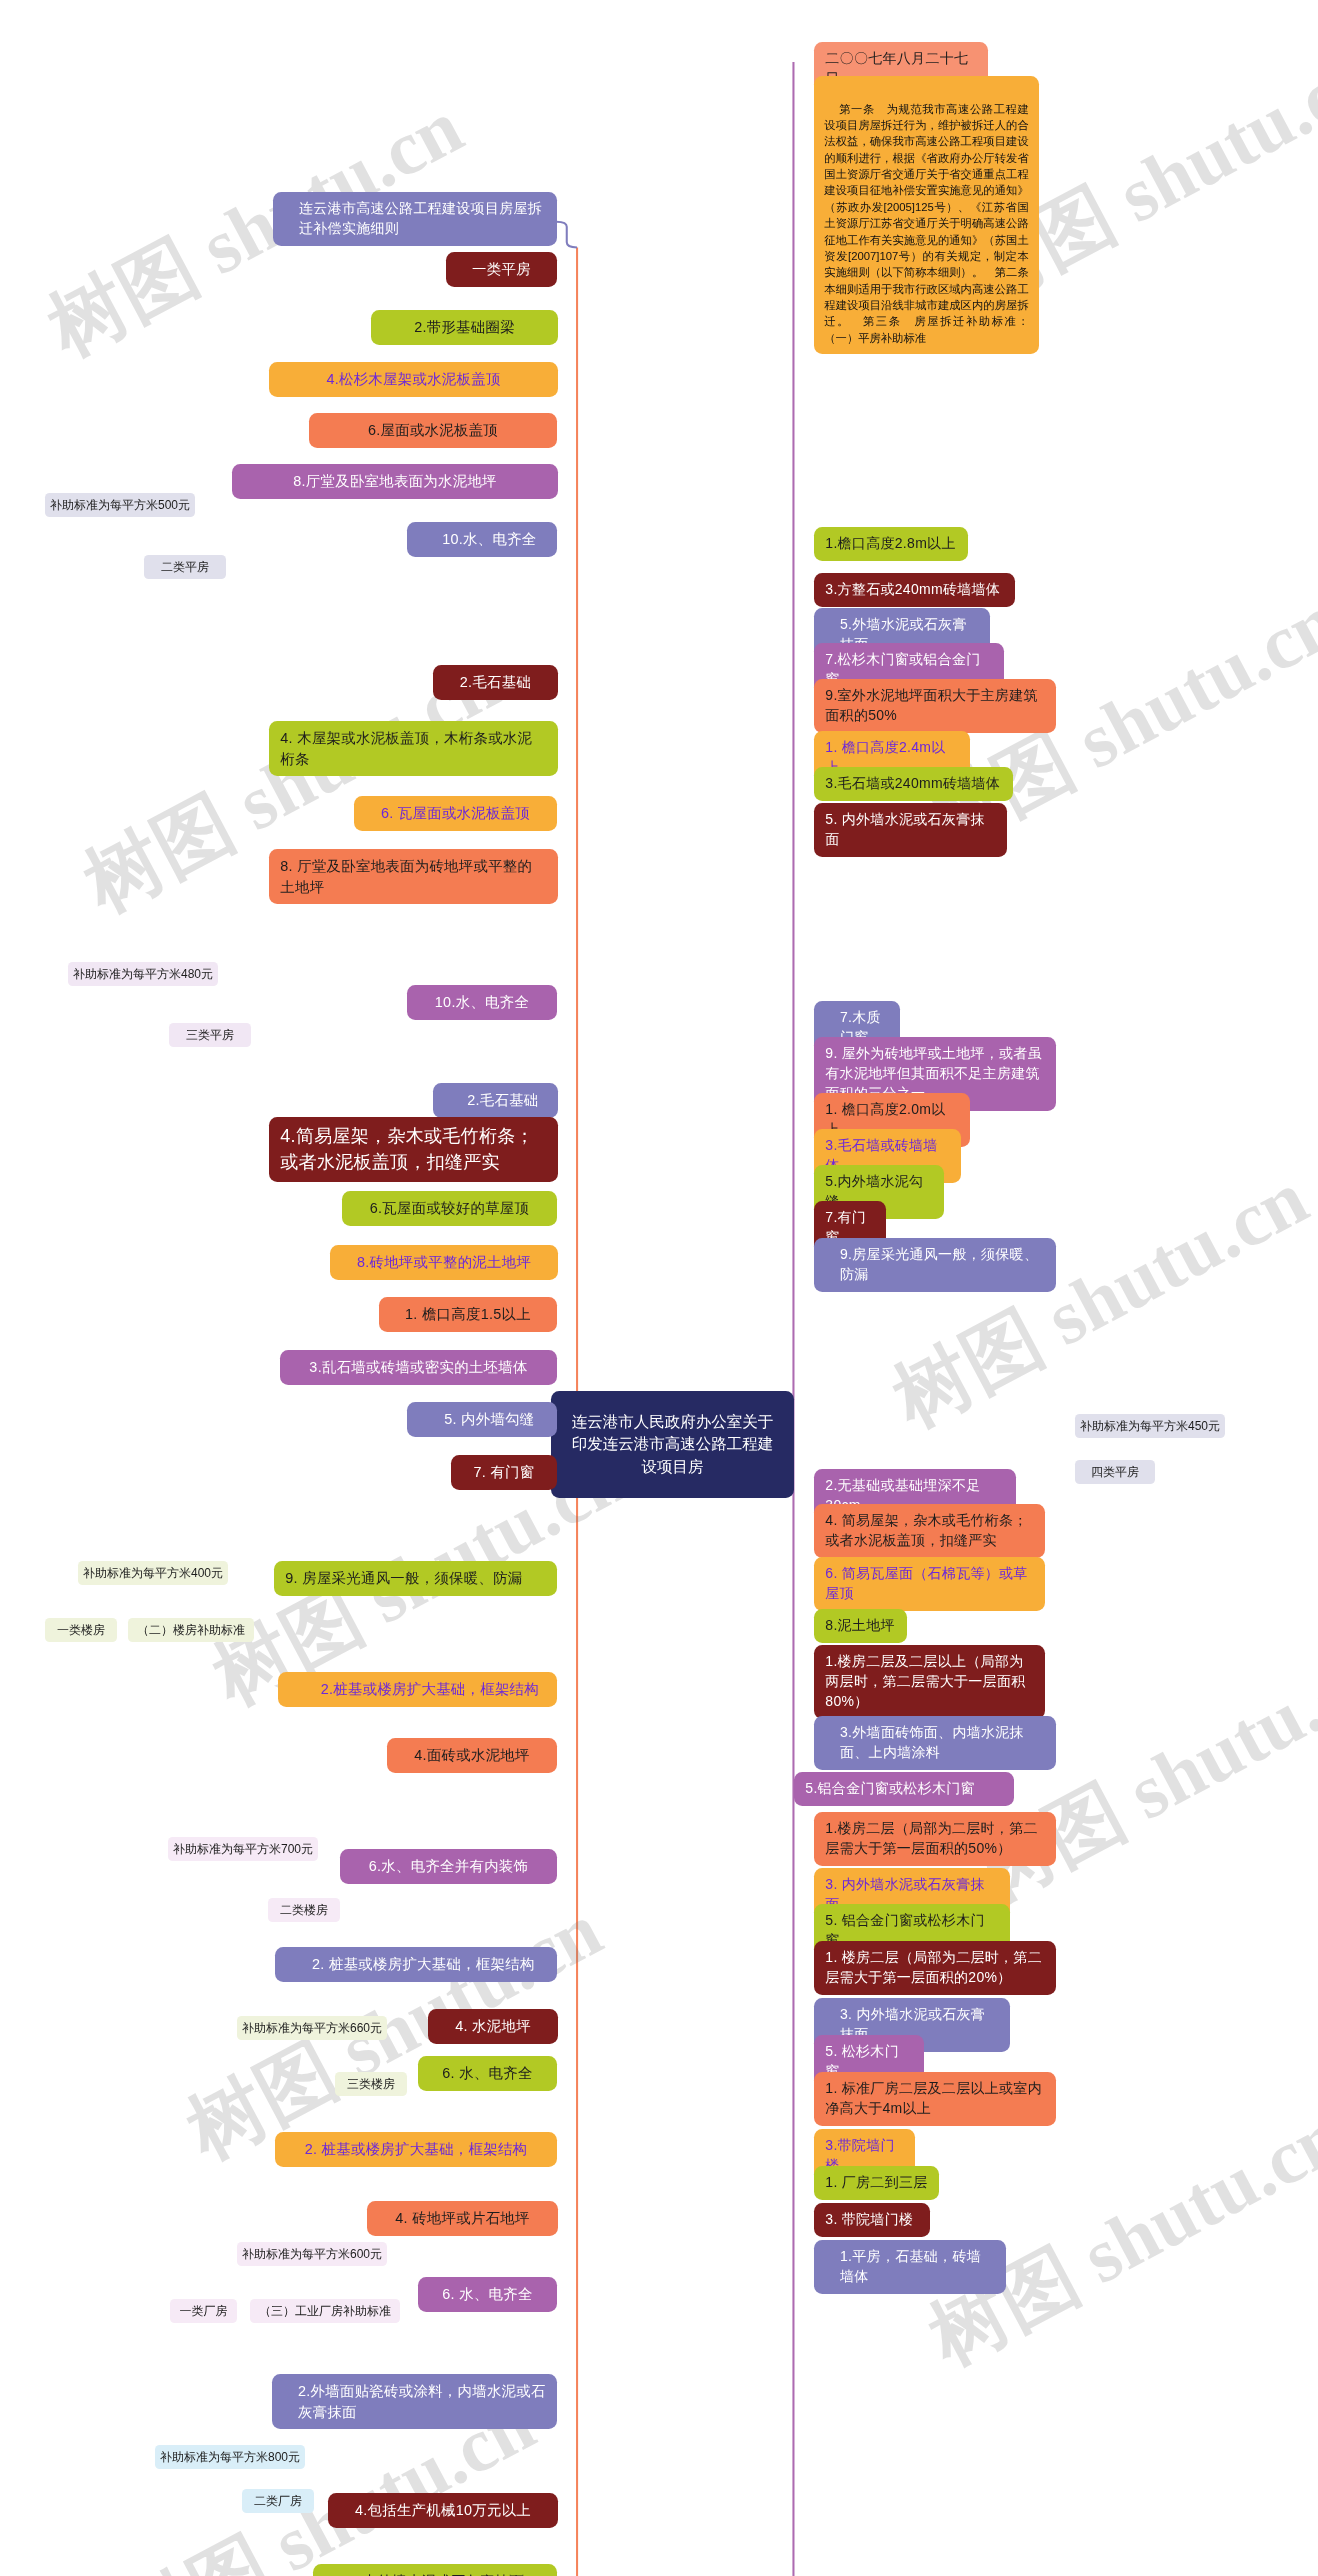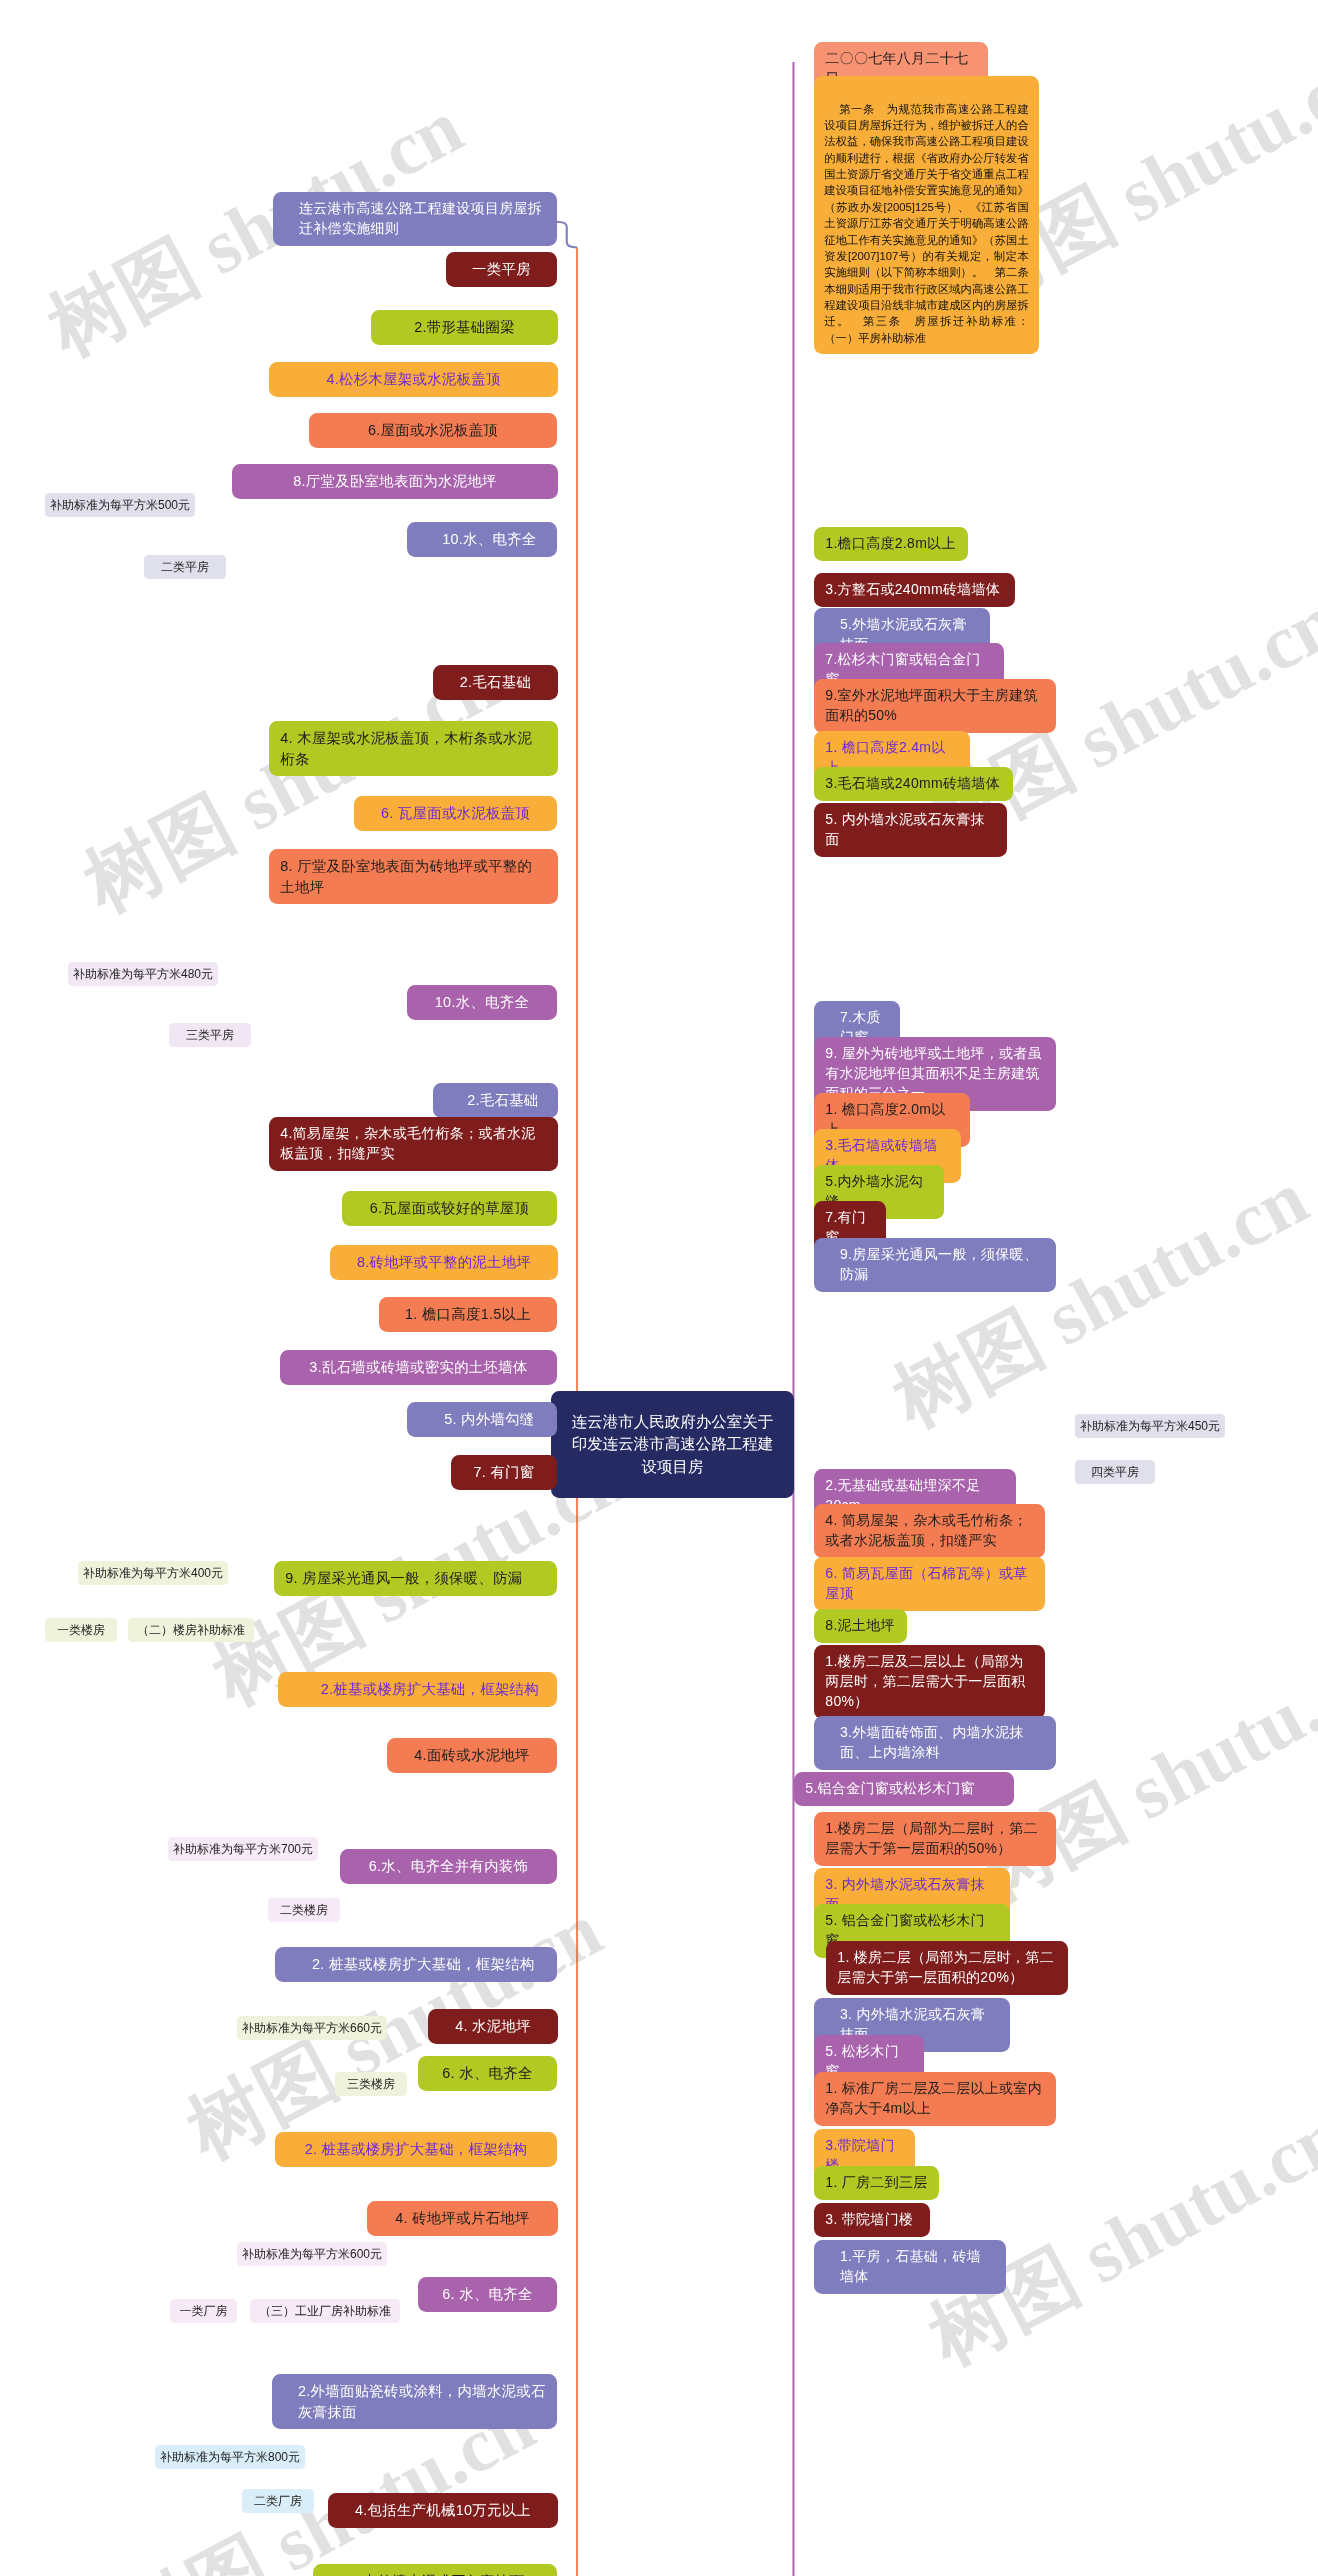--- a/index.html
+++ b/index.html
@@ -168,21 +168,21 @@
   <div class="node c-purple" style="left:232px;top:464px;width:326px;font-size:14.4px;justify-content:center;"><span>8.厅堂及卧室地表面为水泥地坪</span></div>
   <div class="node c-violet" style="left:407px;top:522px;width:150px;font-size:14.4px;justify-content:center;"><span>10.水、电齐全</span></div>
 
   <div class="node c-teal" style="left:433px;top:665px;width:125px;font-size:14.4px;justify-content:center;"><span>2.毛石基础</span></div>
   <div class="node c-green" style="left:269px;top:721px;width:289px;font-size:14.4px;"><span>4. 木屋架或水泥板盖顶，木桁条或水泥桁条</span></div>
   <div class="node c-amber" style="left:354px;top:796px;width:203px;font-size:14.4px;justify-content:center;"><span>6. 瓦屋面或水泥板盖顶</span></div>
   <div class="node c-orange" style="left:269px;top:849px;width:289px;font-size:14.4px;"><span>8. 厅堂及卧室地表面为砖地坪或平整的土地坪</span></div>
   <div class="node c-purple" style="left:407px;top:985px;width:150px;font-size:14.4px;justify-content:center;"><span>10.水、电齐全</span></div>
 
   <div class="node c-violet" style="left:433px;top:1083px;width:125px;font-size:14.4px;justify-content:center;"><span>2.毛石基础</span></div>
-  <div class="node c-teal" style="left:269px;top:1117px;width:289px;font-size:14px;"><span>4.简易屋架，杂木或毛竹桁条；或者水泥板盖顶，扣缝严实</span></div>
+  <div class="node c-teal" style="left:269px;top:1117px;width:289px;font-size:18px;"><span>4.简易屋架，杂木或毛竹桁条；或者水泥板盖顶，扣缝严实</span></div>
   <div class="node c-green" style="left:342px;top:1191px;width:215px;font-size:14.4px;justify-content:center;"><span>6.瓦屋面或较好的草屋顶</span></div>
   <div class="node c-amber" style="left:330px;top:1245px;width:228px;font-size:14.4px;justify-content:center;"><span>8.砖地坪或平整的泥土地坪</span></div>
   <div class="node c-orange" style="left:379px;top:1297px;width:178px;font-size:14.4px;justify-content:center;"><span>1. 檐口高度1.5以上</span></div>
   <div class="node c-purple" style="left:280px;top:1350px;width:277px;font-size:14.4px;justify-content:center;"><span>3.乱石墙或砖墙或密实的土坯墙体</span></div>
   <div class="node c-violet" style="left:407px;top:1402px;width:150px;font-size:14.4px;justify-content:center;"><span>5. 内外墙勾缝</span></div>
   <div class="node c-teal" style="left:451px;top:1455px;width:106px;font-size:14.4px;justify-content:center;"><span>7. 有门窗</span></div>
 
   <div class="node c-green" style="left:274px;top:1561px;width:283px;font-size:14.4px;"><span>9. 房屋采光通风一般，须保暖、防漏</span></div>
   <div class="node c-amber" style="left:278px;top:1672px;width:279px;font-size:14.4px;justify-content:center;padding-left:36px;"><span>2.桩基或楼房扩大基础，框架结构</span></div>
   <div class="node c-orange" style="left:387px;top:1738px;width:170px;font-size:14.4px;justify-content:center;"><span>4.面砖或水泥地坪</span></div>
@@ -231,21 +231,21 @@
   <div class="node c-purple" style="left:814px;top:1469px;width:202px;font-size:14px;"><span>2.无基础或基础埋深不足30cm</span></div>
   <div class="node c-orange" style="left:814px;top:1504px;width:231px;font-size:14px;"><span>4. 简易屋架，杂木或毛竹桁条；或者水泥板盖顶，扣缝严实</span></div>
   <div class="node c-amber" style="left:814px;top:1557px;width:231px;font-size:14px;"><span>6. 简易瓦屋面（石棉瓦等）或草屋顶</span></div>
   <div class="node c-green" style="left:814px;top:1609px;width:93px;font-size:14px;"><span>8.泥土地坪</span></div>
   <div class="node c-teal" style="left:814px;top:1645px;width:231px;font-size:14px;"><span>1.楼房二层及二层以上（局部为两层时，第二层需大于一层面积80%）</span></div>
   <div class="node c-violet" style="left:814px;top:1716px;width:242px;font-size:14px;"><span>3.外墙面砖饰面、内墙水泥抹面、上内墙涂料</span></div>
   <div class="node c-purple" style="left:794px;top:1772px;width:220px;font-size:14px;"><span>5.铝合金门窗或松杉木门窗</span></div>
   <div class="node c-orange" style="left:814px;top:1812px;width:242px;font-size:14px;"><span>1.楼房二层（局部为二层时，第二层需大于第一层面积的50%）</span></div>
   <div class="node c-amber" style="left:814px;top:1868px;width:196px;font-size:14px;"><span>3. 内外墙水泥或石灰膏抹面</span></div>
   <div class="node c-green" style="left:814px;top:1904px;width:196px;font-size:14px;"><span>5. 铝合金门窗或松杉木门窗</span></div>
-  <div class="node c-teal" style="left:814px;top:1941px;width:242px;font-size:14px;margin-left:12px;"><span>1. 楼房二层（局部为二层时，第二层需大于第一层面积的20%）</span></div>
+  <div class="node c-teal" style="left:814px;top:1941px;width:242px;font-size:14px;"><span>1. 楼房二层（局部为二层时，第二层需大于第一层面积的20%）</span></div>
   <div class="node c-violet" style="left:814px;top:1998px;width:196px;font-size:14px;"><span>3. 内外墙水泥或石灰膏抹面</span></div>
   <div class="node c-purple" style="left:814px;top:2035px;width:110px;font-size:14px;"><span>5. 松杉木门窗</span></div>
   <div class="node c-orange" style="left:814px;top:2072px;width:242px;font-size:14px;"><span>1. 标准厂房二层及二层以上或室内净高大于4m以上</span></div>
   <div class="node c-amber" style="left:814px;top:2129px;width:101px;font-size:14px;"><span>3.带院墙门楼</span></div>
   <div class="node c-green" style="left:814px;top:2166px;width:125px;font-size:14px;"><span>1. 厂房二到三层</span></div>
   <div class="node c-teal" style="left:814px;top:2203px;width:116px;font-size:14px;"><span>3. 带院墙门楼</span></div>
   <div class="node c-violet" style="left:814px;top:2240px;width:192px;font-size:14px;"><span>1.平房，石基础，砖墙墙体</span></div>
 
 </div>
 

